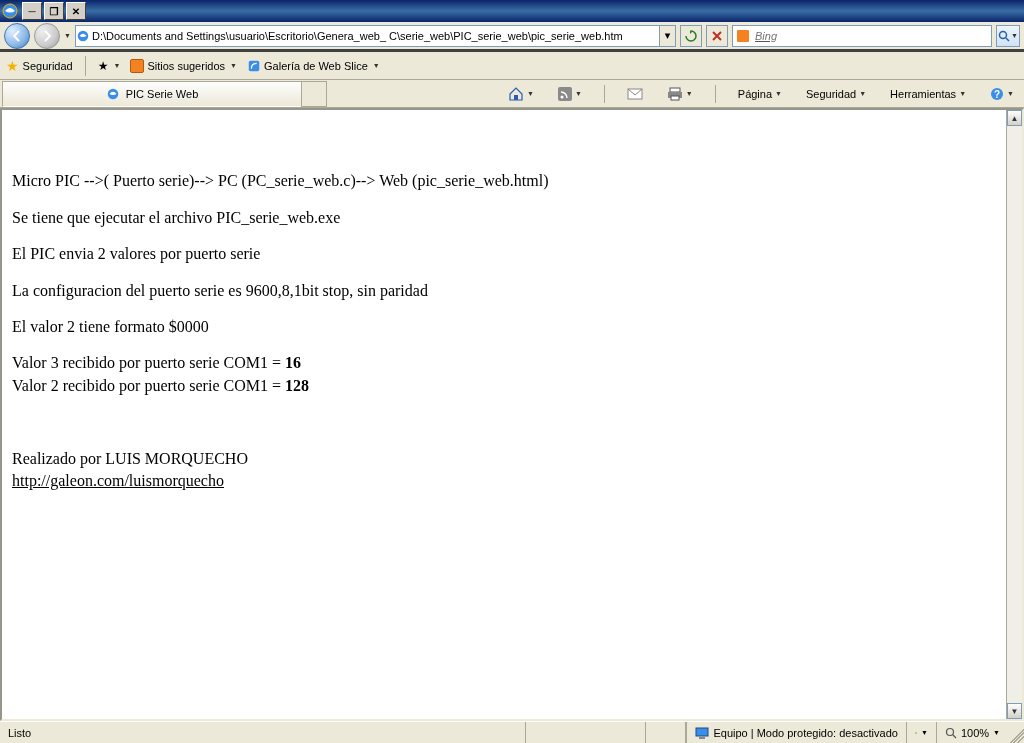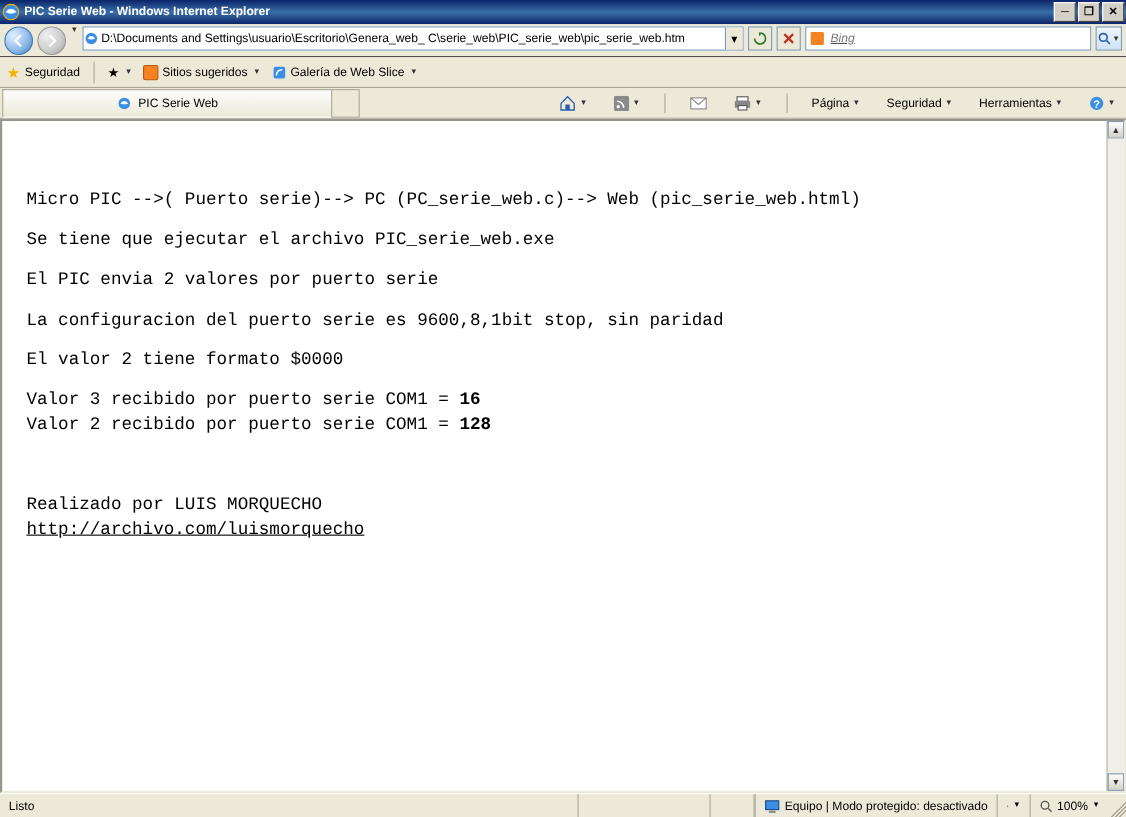--- a/index.html
+++ b/index.html
@@ -39,23 +39,24 @@
     display: flex; align-items: center; justify-content: center;
     font-family: Arial;
     font-size: 10px;
     color: #000;
     cursor: pointer;
   }
   
   .navrow {
     height: 30px;
     background: #ece9d8;
-    border-bottom: 1px solid #404040;
-    display: flex;
-    padding: 2px 4px;
+    border-bottom: 3px solid #404040;
+    display: flex;
+    align-items: center;
+    padding: 12px 4px;
     gap: 4px;
   }
   .navbtn {
     width: 26px; height: 26px;
     border-radius: 50%;
     background: radial-gradient(circle at 30% 30%, #dff0ff, #8ab7e8 60%, #3b76b5);
     border: 1px solid #3b76b5;
     display: flex; align-items: center; justify-content: center;
     color: #fff;
     cursor: pointer;
@@ -176,21 +177,21 @@
     display:flex;
   }
   .content {
     flex:1;
     padding: 10px 10px;
     font-family: "Times New Roman", serif;
     font-size: 16px;
     line-height: 1.4;
     color:#000;
   }
-  .content p { margin: 14px 12px; font-family: Liberation Mono, monospace; }
+  .content p { margin: 14px 0; }
   .content a { color:#000; text-decoration: underline;}
   .content .bold { font-weight: bold;}
   .scrollbar {
     width: 16px;
     background:#ece9d8;
     border-left:1px solid #aca899;
     display:flex; flex-direction:column;
   }
   .sb-btn {
     height:16px;
@@ -233,21 +234,20 @@
 <body>
 
 <div class="titlebar">
   <span class="app-icon">
     <svg viewBox="0 0 16 16">
         <circle cx="8" cy="8" r="7" fill="#3a8ee6"></circle>
         <path d="M3 8 Q8 2 13 8 Q8 11 3 8" fill="#fff"></path>
         <circle cx="8" cy="8" r="7" fill="none" stroke="#f5b301" stroke-width="1"></circle>
       </svg>
   </span>
-  <span class="title-text">PIC Serie Web - Windows Internet Explorer</span>
   <div class="winbtns">
     <div class="winbtn">─</div>
     <div class="winbtn">❐</div>
     <div class="winbtn">✕</div>
   </div>
 </div>
 
 <div class="navrow">
   <div class="navbtn">
     <svg viewBox="0 0 12 12">
@@ -400,21 +400,21 @@
     <p>El PIC envia 2 valores por puerto serie</p>
     <p>La configuracion del puerto serie es 9600,8,1bit stop, sin paridad</p>
     <p>El valor 2 tiene formato $0000</p>
     <p style="margin-bottom:0;">
       <span>Valor 3 recibido por puerto serie COM1 = </span><span class="bold">16</span><br>
       <span>Valor 2 recibido por puerto serie COM1 = </span><span class="bold">128</span>
     </p>
     <p>&nbsp;</p>
     <p style="margin-top:6px;">
       <span>Realizado por LUIS MORQUECHO</span><br>
-      <a href="#">http://archivo.com/luismorquecho</a>
+      <a href="#">http://galeon.com/luismorquecho</a>
     </p>
   </div>
   <div class="scrollbar">
     <div class="sb-btn">▲</div>
     <div class="sb-track"></div>
     <div class="sb-btn">▼</div>
   </div>
 </div>
 
 <div class="statusbar">

